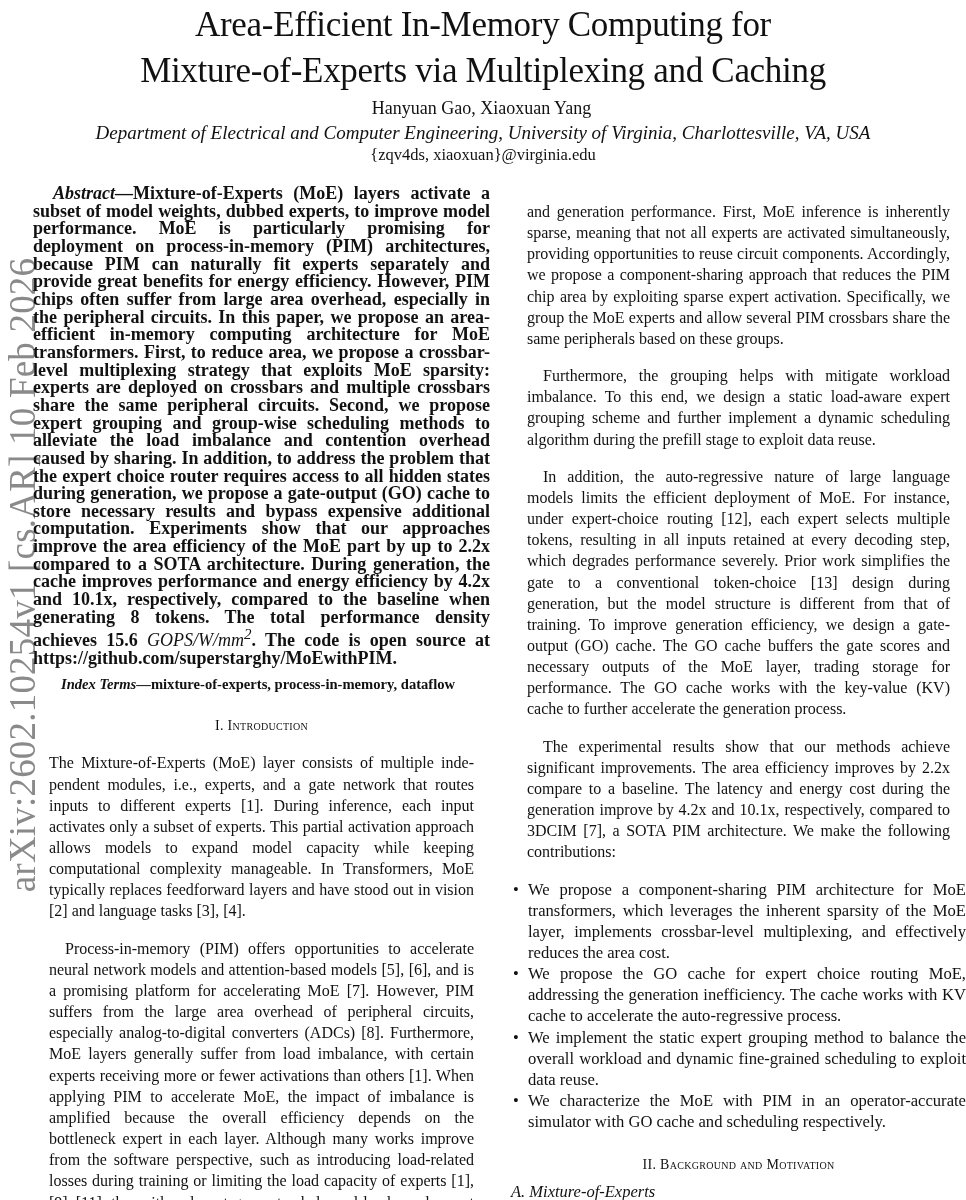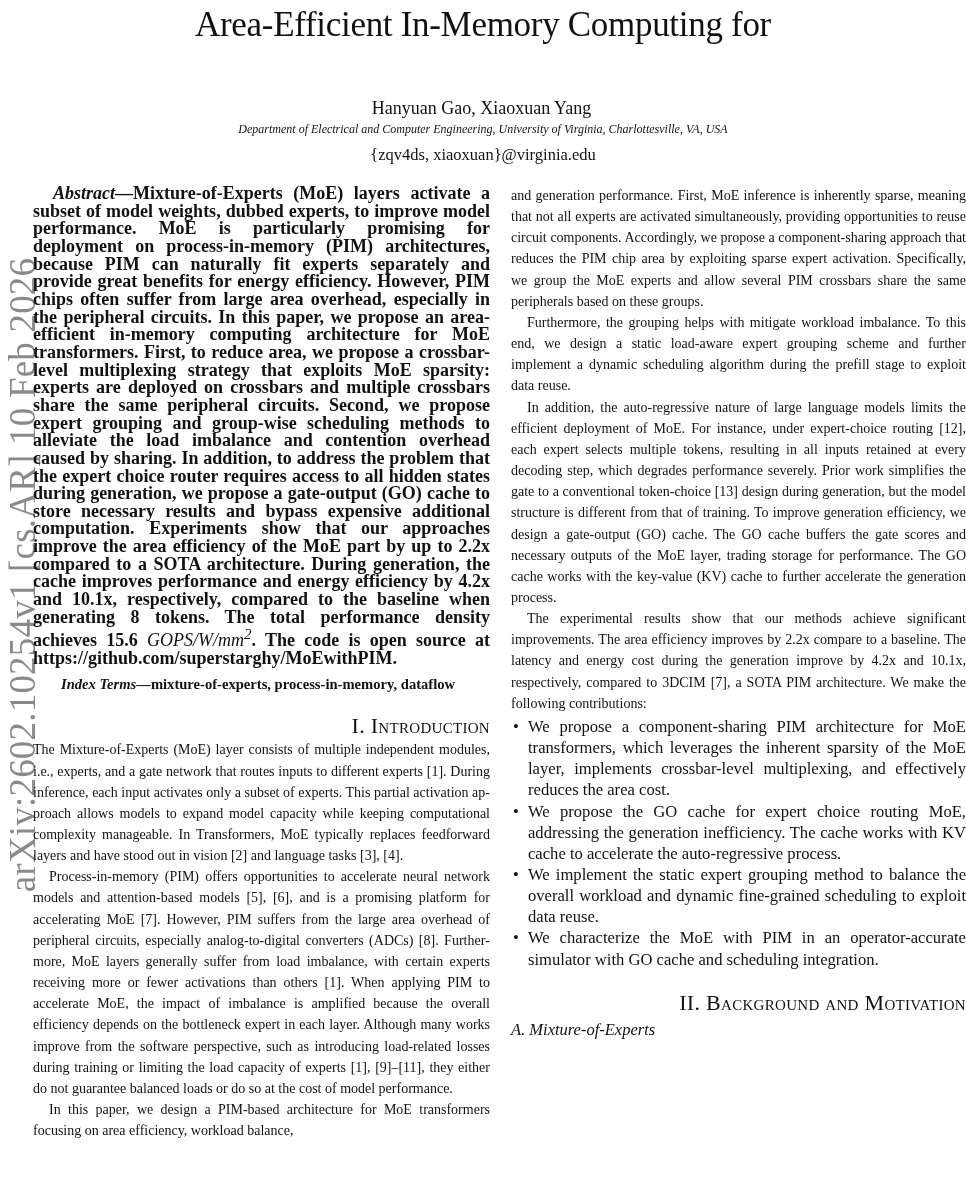--- a/index.html
+++ b/index.html
@@ -6,58 +6,59 @@
   body {
     width: 966px; height: 1200px; overflow: hidden; position: relative;
     font-family: "Liberation Serif", "DejaVu Serif", serif; color: #111;
   }
   .title {
     position: absolute; left: 0; top: 0; width: 966px; text-align: center;
     font-size: 35px; line-height: 46px; letter-spacing: -0.3px; margin-top: 2px;
   }
   .title div { white-space: nowrap; }
   .authors { position: absolute; left: 0; top: 98px; width: 963px; text-align: center; font-size: 18px; }
-  .affil { position: absolute; left: 0; top: 122px; width: 966px; text-align: center; font-size: 12px; font-style: italic; }
+  .affil { position: absolute; left: 0; top: 122px; width: 966px; text-align: center; font-size: 19px; font-style: italic; }
   .email { position: absolute; left: 0; top: 145px; width: 966px; text-align: center; font-size: 16.5px; }
 
   .stamp {
     position: absolute; left: 22px; top: 575px;
     transform: translate(-50%, -50%) rotate(-90deg);
     white-space: nowrap; font-size: 37px; color: #8a8a8a; letter-spacing: 0.2px;
     font-family: "Liberation Serif", serif;
   }
 
   .col { position: absolute; top: 185px; }
   .col-left { left: 33px; width: 457px; }
   .col-right { left: 511px; width: 455px; }
 
   .abstract { font-weight: bold; font-size: 18px; line-height: 17.65px; text-align: justify; text-indent: 20px; margin: 0; }
   .abstract .label { font-style: italic; }
   .abstract em { font-style: italic; font-weight: normal; font-family: "Liberation Serif", serif; }
   .index { font-weight: bold; font-size: 14.6px; line-height: 17.65px; text-align: justify; text-indent: 20px; margin: 8px; }
   .index .label { font-style: italic; }
 
   .section-head {
-    text-align: right; font-size: 22px; margin: 22px 0 3px 0; line-height: 21px;
+    text-align: center; font-size: 14px; margin: 22px 0 3px 0; line-height: 21px;
     font-variant: small-caps; letter-spacing: 0.3px;
   }
   .sub-head { font-style: italic; font-size: 16.5px; margin: 6px 0 5px 0; line-height: 21px; }
 
-  p.body { margin: 0; font-size: 14px; line-height: 21.15px; text-align: justify; text-indent: 16px; hyphens: manual; }
+  p.body { margin: 16px; font-size: 16px; line-height: 21.15px; text-align: justify; text-indent: 16px; hyphens: manual; }
   p.body.first { text-indent: 0; }
 
   ul.contrib { list-style: none; padding: 0; margin: 2px 0 0 0; }
   ul.contrib li { position: relative; padding-left: 17px; font-size: 16.6px; line-height: 21.15px; text-align: justify; margin-bottom: 0; }
   ul.contrib li .bullet { position: absolute; left: 2px; top: 0; }
 </style>
 </head>
 <body>
 
 <div class="title">
   <div>Area-Efficient In-Memory Computing for</div>
+  <div>Mixture-of-Experts via Multiplexing and Caching</div>
 </div>
 <div class="authors">Hanyuan Gao, Xiaoxuan Yang</div>
 <div class="affil">Department of Electrical and Computer Engineering, University of Virginia, Charlottesville, VA, USA</div>
 <div class="email">{zqv4ds, xiaoxuan}@virginia.edu</div>
 
 <div class="stamp">arXiv:2602.10254v1  [cs.AR]  10 Feb 2026</div>
 
 <div class="col col-left">
   <p class="abstract">
     <span class="label">Abstract</span><span>—Mixture-of-Experts (MoE) layers activate a subset of model weights, dubbed experts, to improve model performance. MoE is particularly promising for deployment on process-in-memory (PIM) architectures, because PIM can naturally fit experts separately and provide great benefits for energy efficiency. However, PIM chips often suffer from large area overhead, especially in the peripheral circuits. In this paper, we propose an area-efficient in-memory computing architecture for MoE transformers. First, to reduce area, we propose a crossbar-level multiplexing strategy that exploits MoE sparsity: experts are deployed on crossbars and multiple crossbars share the same peripheral circuits. Second, we propose expert grouping and group-wise scheduling methods to alleviate the load imbalance and contention overhead caused by sharing. In addition, to address the problem that the expert choice router requires access to all hidden states during generation, we propose a gate-output (GO) cache to store necessary results and bypass expensive additional computation. Experiments show that our approaches improve the area efficiency of the MoE part by up to 2.2x compared to a SOTA architecture. During generation, the cache improves performance and energy efficiency by 4.2x and 10.1x, respectively, compared to the baseline when generating 8 tokens. The total performance density achieves 15.6 </span><em><span>GOPS/W/mm</span><sup>2</sup></em><span>. The code is open source at https://github.com/superstarghy/MoEwithPIM.</span>
@@ -74,17 +75,17 @@
 
 <div class="col col-right">
   <p class="body first" id="p3right">and generation performance. First, MoE inference is inherently sparse, meaning that not all experts are activated simulta­neously, providing opportunities to reuse circuit components. Accordingly, we propose a component-sharing approach that re­duces the PIM chip area by exploiting sparse expert activation. Specifically, we group the MoE experts and allow several PIM crossbars share the same peripherals based on these groups.</p>
   <p class="body">Furthermore, the grouping helps with mitigate workload imbalance. To this end, we design a static load-aware expert grouping scheme and further implement a dynamic scheduling algorithm during the prefill stage to exploit data reuse.</p>
   <p class="body">In addition, the auto-regressive nature of large language models limits the efficient deployment of MoE. For instance, under expert-choice routing [12], each expert selects multiple tokens, resulting in all inputs retained at every decoding step, which degrades performance severely. Prior work simplifies the gate to a conventional token-choice [13] design during generation, but the model structure is different from that of training. To improve generation efficiency, we design a gate-output (GO) cache. The GO cache buffers the gate scores and necessary outputs of the MoE layer, trading storage for performance. The GO cache works with the key-value (KV) cache to further accelerate the generation process.</p>
   <p class="body">The experimental results show that our methods achieve significant improvements. The area efficiency improves by 2.2x compare to a baseline. The latency and energy cost during the generation improve by 4.2x and 10.1x, respectively, compared to 3DCIM [7], a SOTA PIM architecture. We make the following contributions:</p>
   <ul class="contrib">
     <li><span class="bullet">•</span><span>We propose a component-sharing PIM architecture for MoE transformers, which leverages the inherent sparsity of the MoE layer, implements crossbar-level multiplexing, and ef­fectively reduces the area cost.</span></li>
     <li><span class="bullet">•</span><span>We propose the GO cache for expert choice routing MoE, addressing the generation inefficiency. The cache works with KV cache to accelerate the auto-regressive process.</span></li>
     <li><span class="bullet">•</span><span>We implement the static expert grouping method to balance the overall workload and dynamic fine-grained scheduling to exploit data reuse.</span></li>
-    <li><span class="bullet">•</span><span>We characterize the MoE with PIM in an operator-accurate simulator with GO cache and scheduling integration.</span></li>
+    <li><span class="bullet">•</span><span>We characterize the MoE with PIM in an operator-accurate simulator with GO cache and scheduling respectively.</span></li>
   </ul>
   <div class="section-head">II. Background and Motivation</div>
   <div class="sub-head">A. Mixture-of-Experts</div>
 </div>
 
 </body></html>

